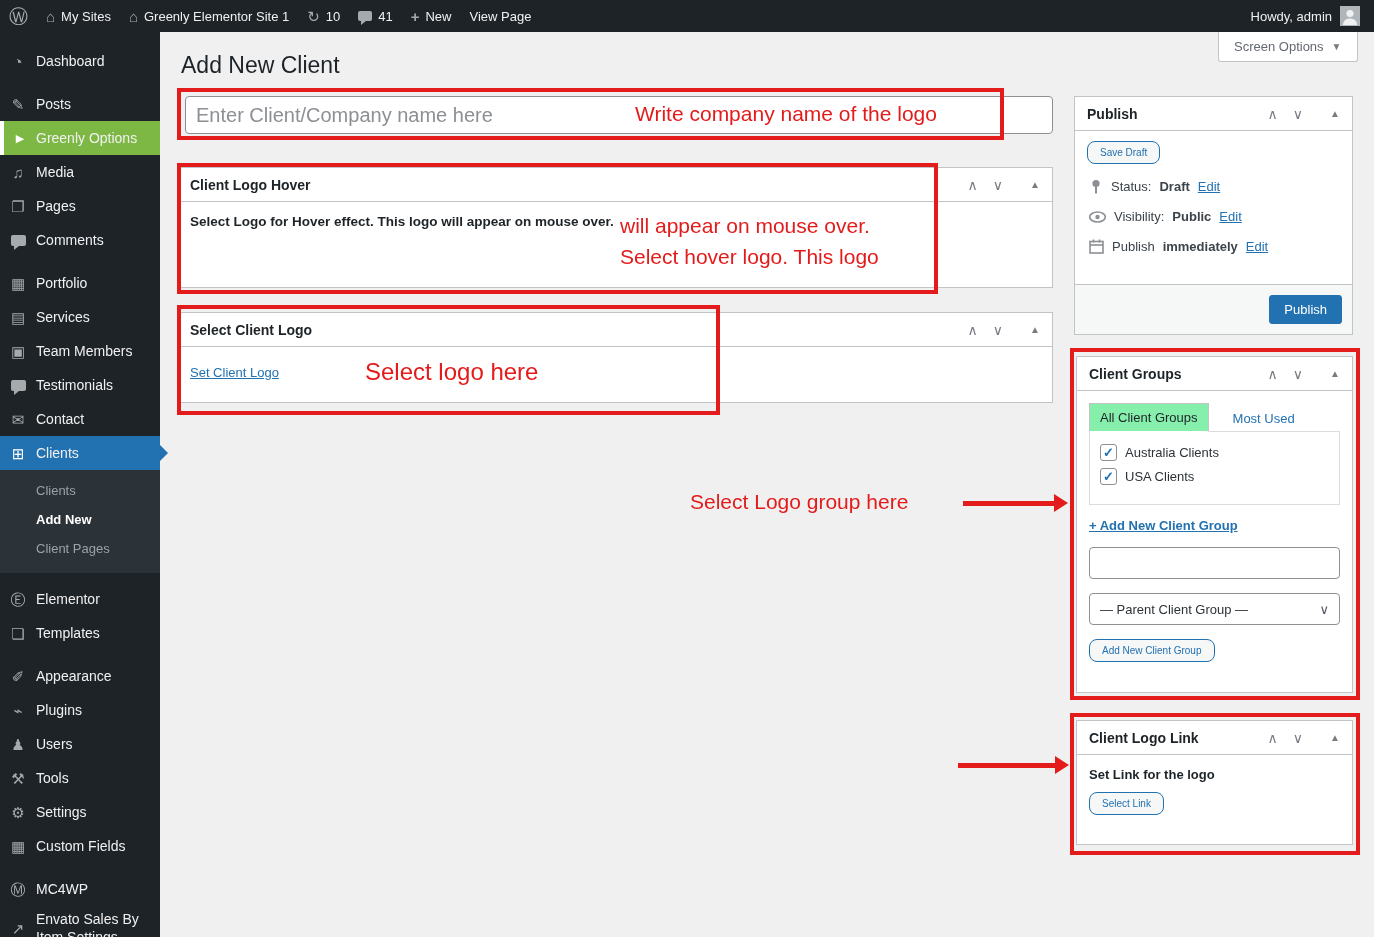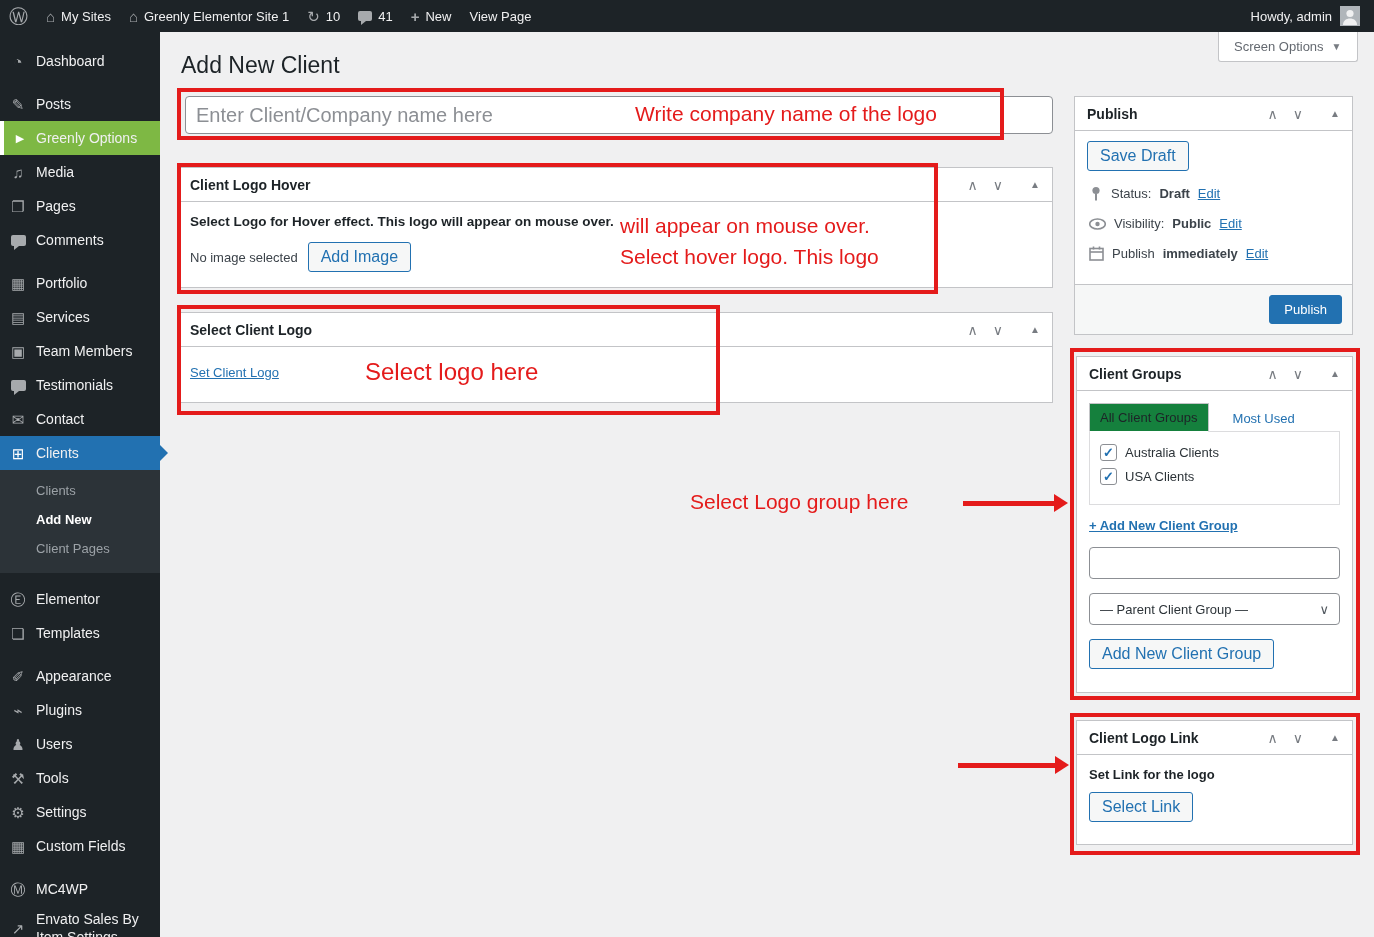--- a/index.html
+++ b/index.html
@@ -47,31 +47,31 @@
 
   .postbox { position:absolute; background:#fff; border:1px solid #c3c4c7; }
   .pb-header { display:flex; align-items:center; height:34px; border-bottom:1px solid #c3c4c7; padding:0 12px; }
   .pb-title { font-size:14px; font-weight:600; color:#1d2327; flex:1; }
   .pb-controls { display:flex; gap:15px; align-items:center; color:#787c82; }
   .pb-controls .chev { font-size:14px; cursor:pointer; }
   .pb-controls .tog { font-size:10px; cursor:pointer; }
   .pb-body { padding:12px; font-size:13px; color:#3c434a; }
 
   .btn-secondary { display:inline-block; background:#f6f7f7; border:1px solid #2271b1; color:#2271b1;
-    border-radius:3px; padding:5px 12px; font-size:16px; cursor:pointer; white-space:nowrap; }
+    border-radius:8px; padding:5px 12px; font-size:10px; cursor:pointer; white-space:nowrap; }
   .btn-primary { background:#2271b1; border:1px solid #2271b1; color:#fff; border-radius:3px;
     padding:6px 14px; font-size:13px; cursor:pointer; }
   a.link { color:#2271b1; text-decoration:underline; cursor:pointer; }
 
   .pub-row { display:flex; align-items:center; gap:8px; margin:15px 2px 0; }
   .pub-footer { position:absolute; left:0; right:0; bottom:0; height:50px; background:#f6f7f7; border-top:1px solid #c3c4c7; }
   .pub-footer .btn-primary { position:absolute; right:10px; top:10px; }
 
   .cg-tabs { display:flex; align-items:flex-end; position:relative; z-index:2; margin-bottom:-1px; }
-  .cg-tab-active { background:#15803d; border:1px solid #c3c4c7; border-bottom:1px solid #fff;
+  .cg-tab-active { background:#86efac; border:1px solid #c3c4c7; border-bottom:1px solid #fff;
     padding:6px 10px; font-size:13px; color:#1d2327; cursor:pointer; }
   .cg-tab { padding:6px 24px; font-size:13px; color:#2271b1; cursor:pointer; }
   .cg-listbox { border:1px solid #dcdcde; padding:12px 10px; position:relative; z-index:1; }
   .cg-row { display:flex; align-items:center; margin-bottom:7px; font-size:13px; color:#2c3338; }
   .cb { display:inline-block; width:17px; height:17px; border:1px solid #8c8f94; border-radius:3px;
     background:#fff; color:#2271b1; font-weight:bold; font-size:13px; line-height:15px; text-align:center;
     margin-right:8px; cursor:pointer; }
   .cg-addlink { display:inline-block; margin-top:13px; font-weight:600; font-size:13px; }
   .cg-input { width:100%; height:32px; border:1px solid #8c8f94; border-radius:4px; margin-top:14px; padding:0 8px; font-size:13px; }
   .cg-select { width:100%; height:32px; border:1px solid #8c8f94; border-radius:4px; margin-top:14px;
@@ -247,24 +247,20 @@
       <div class="pb-header">
         <span class="pb-title">Client Logo Hover</span>
         <span class="pb-controls">
           <span class="chev">∧</span>
           <span class="chev">∨</span>
           <span class="tog" style="margin-left:12px;">▲</span>
         </span>
       </div>
       <div class="pb-body">
         <div class="bold-label" style="font-size:13.5px;">Select Logo for Hover effect. This logo will appear on mouse over.</div>
-        <div style="display:flex; align-items:center; gap:10px; margin-top:13px;">
-          <span>No image selected</span>
-          <span class="btn-secondary">Add Image</span>
-        </div>
       </div>
     </div>
 
     <div class="postbox" style="left:17px; top:280px; width:876px; height:91px;">
       <div class="pb-header">
         <span class="pb-title">Select Client Logo</span>
         <span class="pb-controls">
           <span class="chev">∧</span>
           <span class="chev">∨</span>
           <span class="tog" style="margin-left:12px;">▲</span>

